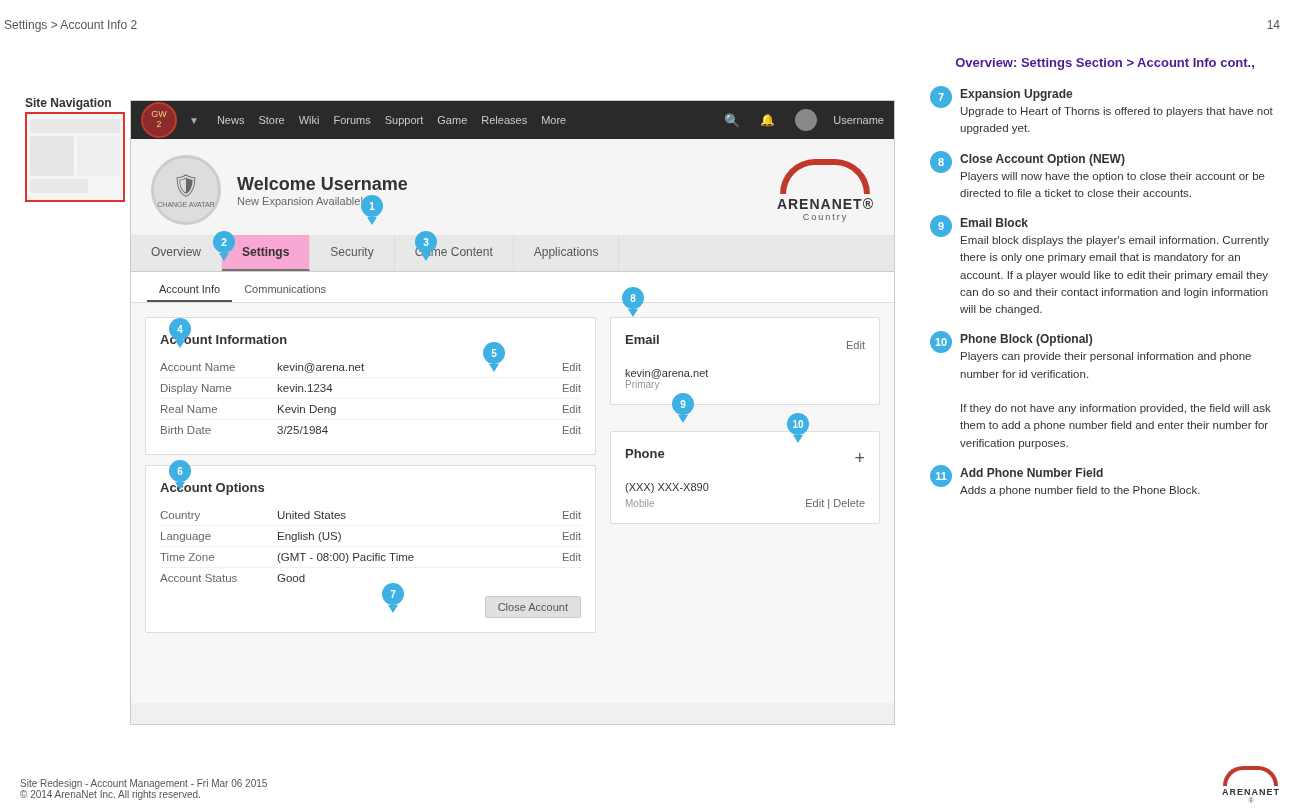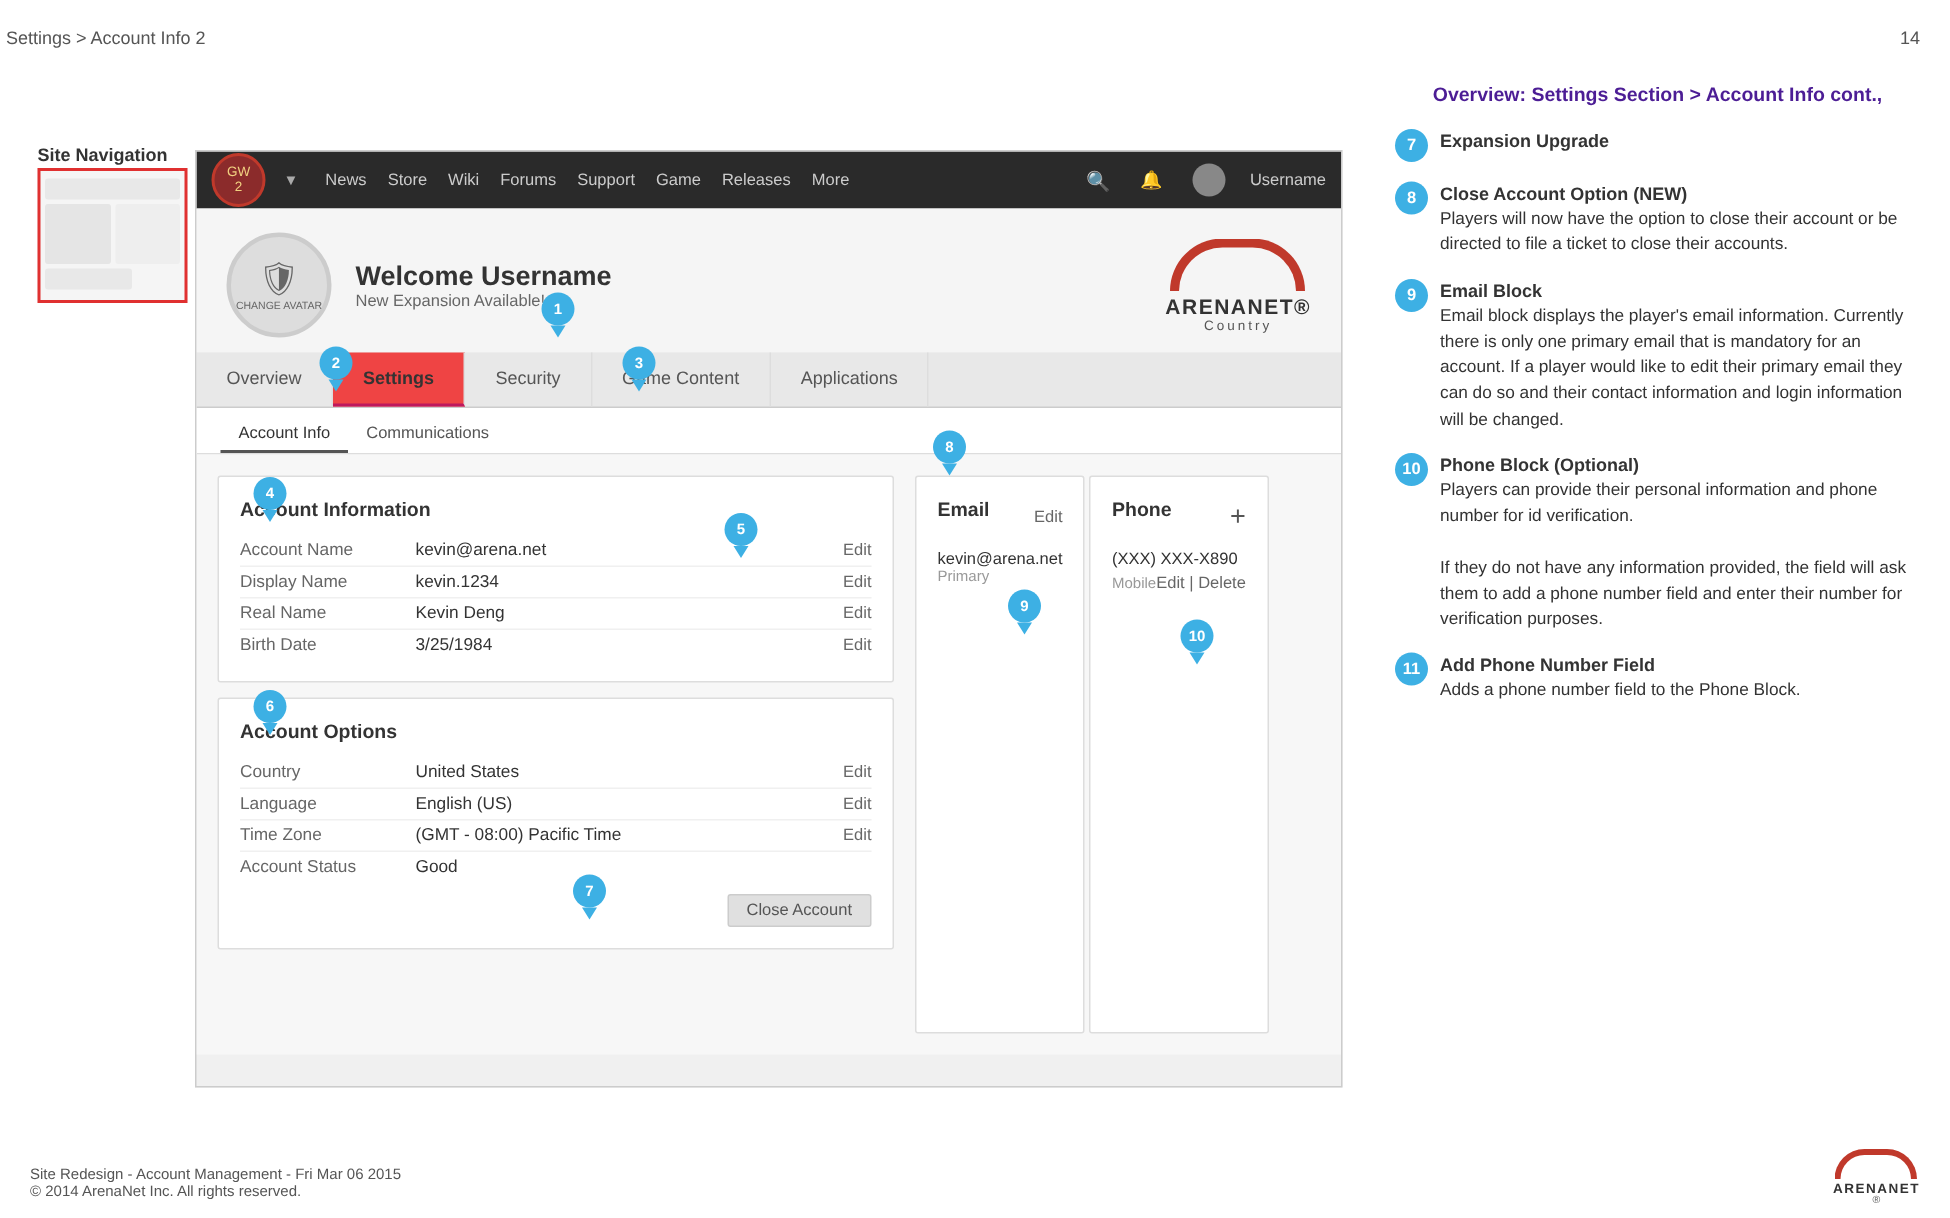--- a/index.html
+++ b/index.html
@@ -53,21 +53,21 @@
     .profile-name { font-size: 18px; font-weight: bold; color: #333; }
     .profile-sub { font-size: 11px; color: #666; }
     .arenanet-logo { margin-left: auto; text-align: center; }
     .arena-arch { width: 90px; height: 35px; border-top: 6px solid #c0392b; border-left: 6px solid #c0392b; border-right: 6px solid #c0392b; border-radius: 50px 50px 0 0; margin: 0 auto 2px auto; }
     .arena-text { font-size: 14px; font-weight: bold; color: #333; letter-spacing: 1px; }
     .arena-sub { font-size: 9px; color: #555; letter-spacing: 2px; }
 
     
     .tabs-bar { display: flex; background: #e8e8e8; border-bottom: 1px solid #ccc; }
     .tab { padding: 10px 20px; font-size: 12px; color: #555; cursor: pointer; border-right: 1px solid #ddd; }
-    .tab.active { background: #ef4444; color: #333; font-weight: bold; border-bottom: 2px solid #be185d; }
+    .tab.active { background: #f9a8d4; color: #333; font-weight: bold; border-bottom: 2px solid #737373; }
 
     
     .sub-tabs { display: flex; padding: 6px 16px 0; background: #fff; gap: 0; border-bottom: 1px solid #ddd; }
     .sub-tab { padding: 5px 12px; font-size: 11px; color: #555; cursor: pointer; }
     .sub-tab.active { color: #333; border-bottom: 2px solid #555; }
 
     
     .main-content { background: #f7f7f7; padding: 14px; display: flex; gap: 14px; min-height: 400px; }
 
     
@@ -80,21 +80,21 @@
     .info-row:last-child { border-bottom: none; }
     .info-label { width: 90px; color: #666; }
     .info-value { flex: 1; color: #333; }
     .info-edit { color: #666; font-size: 11px; cursor: pointer; }
 
     
     .close-btn-row { display: flex; justify-content: flex-end; padding-top: 8px; }
     .close-account-btn { background: #e0e0e0; border: 1px solid #ccc; padding: 4px 12px; font-size: 11px; color: #555; cursor: pointer; border-radius: 2px; }
 
     
-    .right-panel { width: 270px; display: flex; flex-direction: row; gap: 3px; }
+    .right-panel { width: 270px; display: flex; flex-direction: column; gap: 26px; }
 
     .email-block { background: #fff; border: 1px solid #ddd; padding: 14px; border-radius: 2px; }
     .phone-block { background: #fff; border: 1px solid #ddd; padding: 14px; border-radius: 2px; }
     .block-header { display: flex; justify-content: space-between; align-items: center; margin-bottom: 10px; }
     .email-row { font-size: 11px; color: #333; }
     .email-type { font-size: 10px; color: #999; }
     .email-edit { font-size: 11px; color: #666; cursor: pointer; }
     .phone-row { display: flex; align-items: center; font-size: 11px; color: #333; }
     .phone-add { font-size: 18px; color: #555; cursor: pointer; margin-left: auto; }
     .phone-actions { font-size: 11px; color: #666; }
@@ -118,20 +118,21 @@
 <div class="page-header">Settings &gt; Account Info 2</div>
 <div class="page-number">14</div>
 
 <div class="overview-title">Overview: Settings Section &gt; Account Info cont.,</div>
 
 <div class="annotations" id="annotations-panel">
     <div class="annotation-item">
     <div class="annotation-num">7</div>
     <div class="annotation-content">
       <strong>Expansion Upgrade</strong>
+      <span>Upgrade to Heart of Thorns is offered to players that have not upgraded yet.</span>
     </div>
   </div>
     <div class="annotation-item">
     <div class="annotation-num">8</div>
     <div class="annotation-content">
       <strong>Close Account Option (NEW)</strong>
       <span>Players will now have the option to close their account or be directed to file a ticket to close their accounts.</span>
     </div>
   </div>
     <div class="annotation-item">

